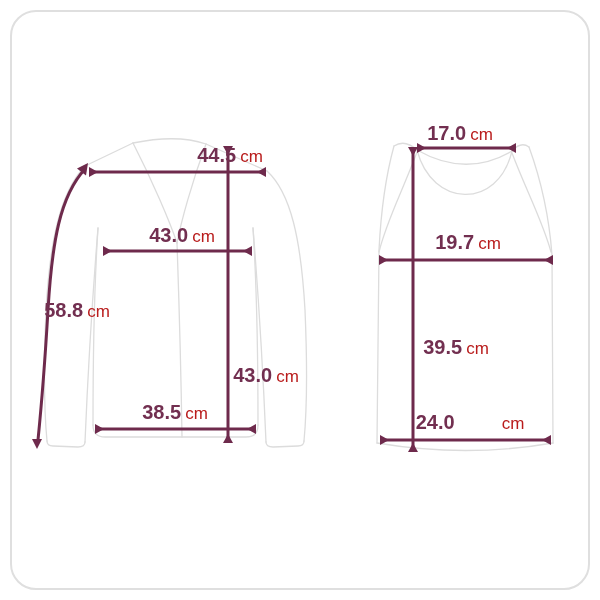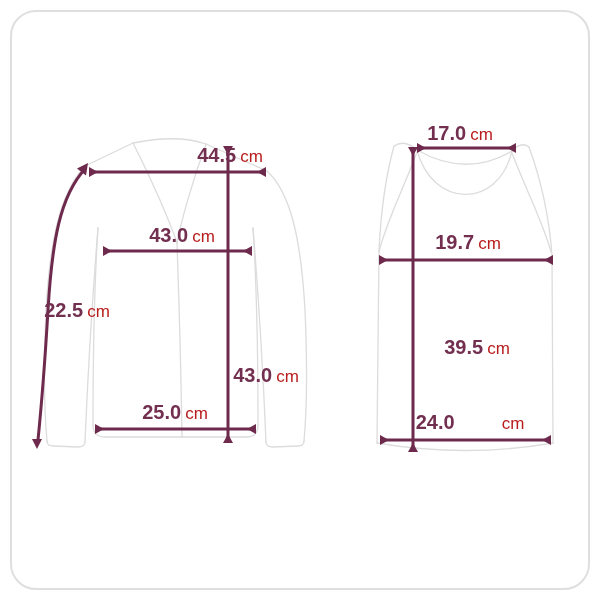--- a/index.html
+++ b/index.html
@@ -114,41 +114,41 @@
 
   <div class="measure-label" style="left:188px;top:155px;margin-left:42px;">
     <span class="value">44.5</span>
     <span class="unit">cm</span>
   </div>
   <div class="measure-label" style="left:182px;top:235px;">
     <span class="value">43.0</span>
     <span class="unit">cm</span>
   </div>
   <div class="measure-label" style="left:77px;top:310px;">
-    <span class="value">22.5</span>
+    <span class="value">58.8</span>
     <span class="unit">cm</span>
   </div>
   <div class="measure-label" style="left:266px;top:375px;">
     <span class="value">43.0</span>
     <span class="unit">cm</span>
   </div>
   <div class="measure-label" style="left:175px;top:412px;">
-    <span class="value">25.0</span>
+    <span class="value">38.5</span>
     <span class="unit">cm</span>
   </div>
 
   <div class="measure-label" style="left:460px;top:133px;align-items:flex-end;">
     <span class="value">17.0</span>
     <span class="unit">cm</span>
   </div>
   <div class="measure-label" style="left:468px;top:242px;">
     <span class="value">19.7</span>
     <span class="unit">cm</span>
   </div>
-  <div class="measure-label" style="left:456px;top:347px;margin-left:21px;">
+  <div class="measure-label" style="left:456px;top:347px;">
     <span class="value">39.5</span>
     <span class="unit">cm</span>
   </div>
   <div class="measure-label" style="left:470px;top:422px;gap:47px;">
     <span class="value">24.0</span>
     <span class="unit">cm</span>
   </div>
 </div>
 
 </body></html>

